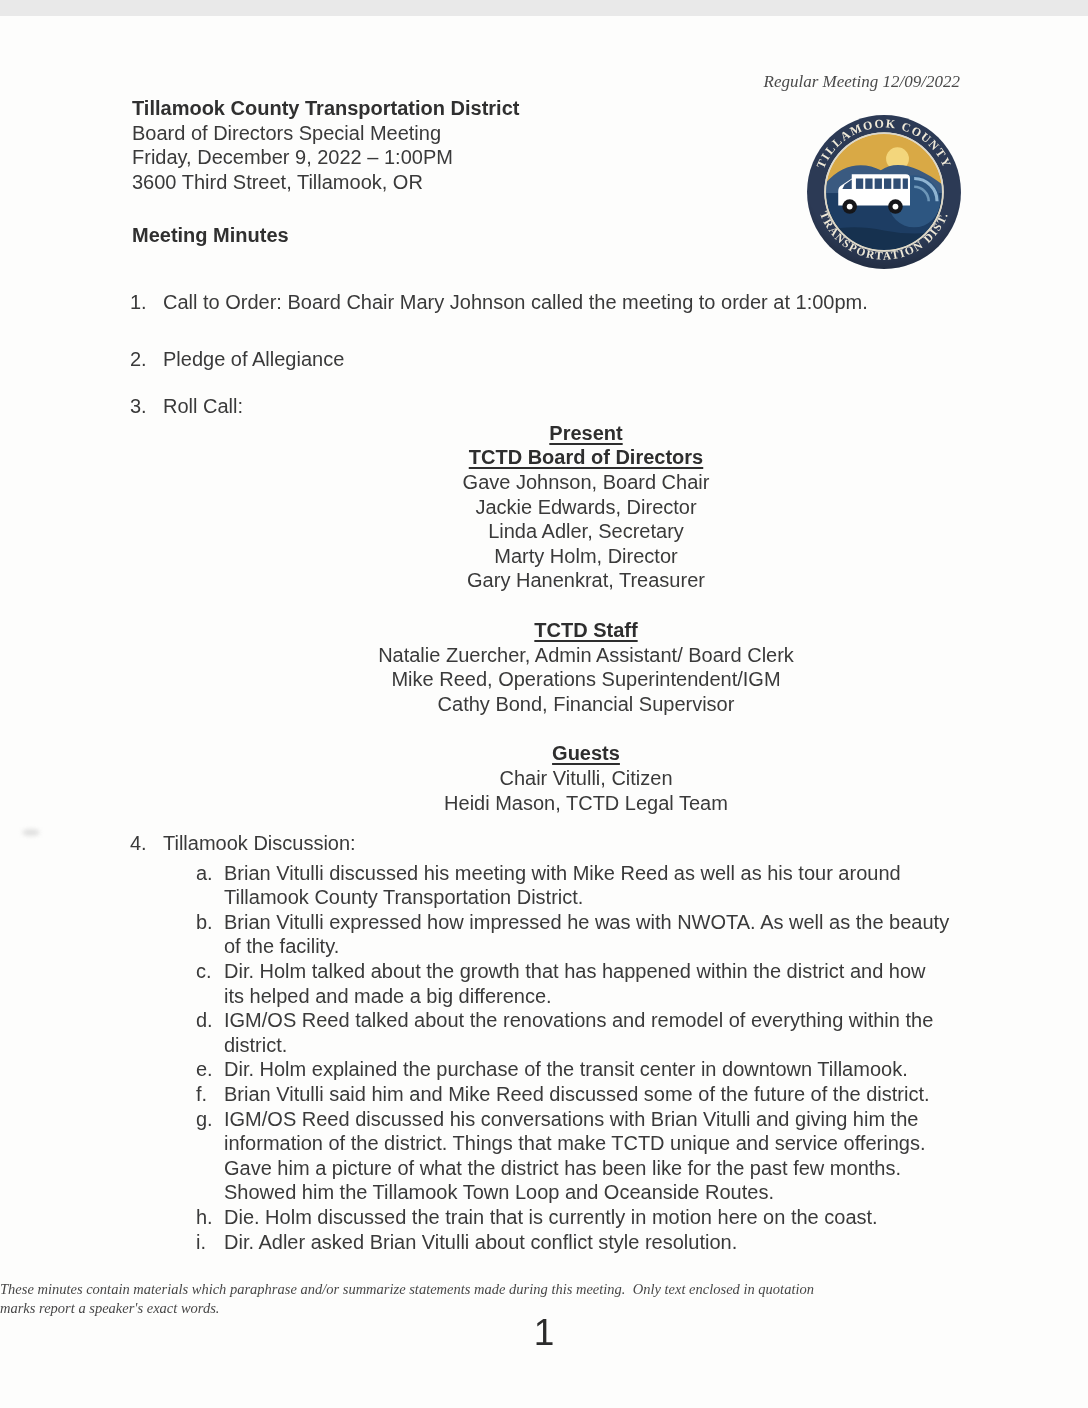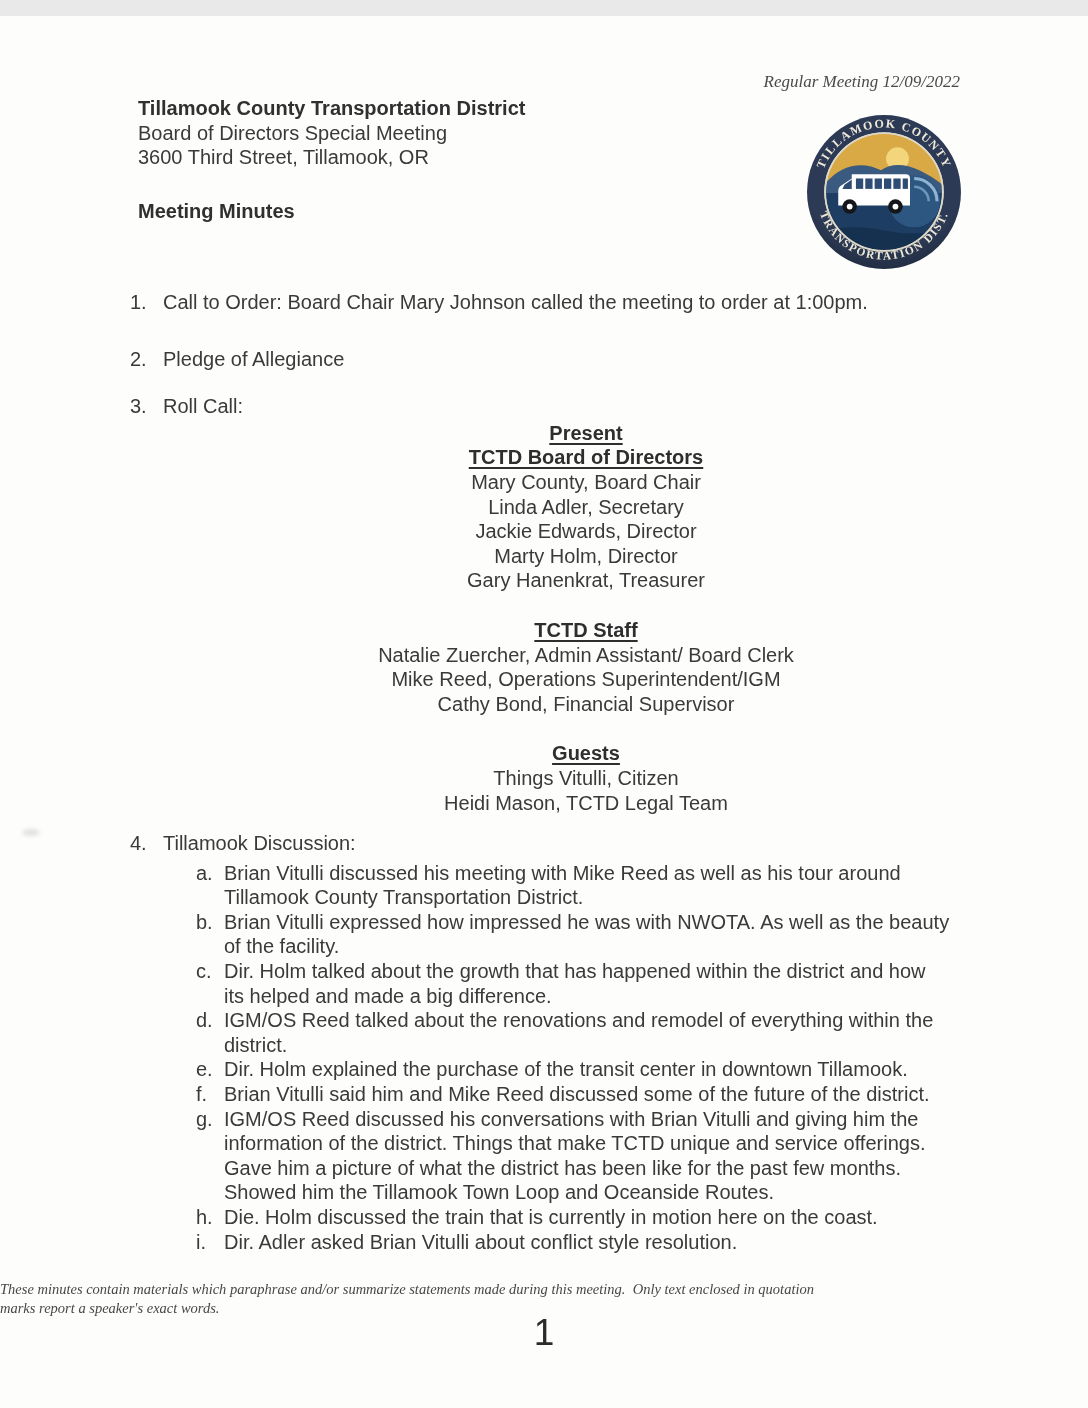--- a/index.html
+++ b/index.html
@@ -11,21 +11,21 @@
     color:#3a3a3a;
     overflow:hidden;
     margin:16px auto;
   }
   .annotation{
     position:absolute;top:56px;right:128px;
     font-family:"Liberation Serif","DejaVu Serif",serif;
     font-style:italic;font-size:17px;color:#4a4a4a;
   }
   .header{
-    position:absolute;top:80px;left:138px;
+    position:absolute;top:80px;left:132px;
     font-size:20px;line-height:24.5px;
   }
   .org{font-weight:700;color:#303030;}
   .doc-title{font-weight:700;color:#303030;margin-top:29px;}
   .logo-wrap{position:absolute;top:98px;left:806px;width:156px;height:156px;}
   .content{
     position:absolute;top:274px;left:130px;width:820px;
     font-size:20px;line-height:24.6px;
   }
   .agenda-row{display:flex;}
@@ -69,20 +69,21 @@
 </head>
 <body>
 
 <div class="page">
 
   <div class="annotation">Regular Meeting 12/09/2022</div>
 
   <div class="header">
     <div class="org">Tillamook County Transportation District</div>
     <div>Board of Directors Special Meeting</div>
+    <div>Friday, December 9, 2022 – 1:00PM</div>
     <div>3600 Third Street, Tillamook, OR</div>
     <div class="doc-title">Meeting Minutes</div>
   </div>
 
   <div class="logo-wrap">
     <svg width="156" height="156" viewBox="0 0 150 150">
       <defs>
         <clipPath id="logoClip">
             <circle cx="75" cy="75" r="56"></circle>
           </clipPath>
@@ -145,37 +146,37 @@
     <div class="agenda-row m-top-23">
       <span class="num">3.</span>
       <span class="txt">Roll Call:</span>
     </div>
 
     <div class="roll">
       <div class="roll-heading">Present</div>
 
       <div>
         <div class="roll-heading">TCTD Board of Directors</div>
-        <div>Mary County, Board Chair</div>
+        <div>Gave Johnson, Board Chair</div>
+        <div>Jackie Edwards, Director</div>
         <div>Linda Adler, Secretary</div>
-        <div>Jackie Edwards, Director</div>
         <div>Marty Holm, Director</div>
         <div>Gary Hanenkrat, Treasurer</div>
       </div>
 
       <div class="roll-group">
         <div class="roll-heading">TCTD Staff</div>
         <div>Natalie Zuercher, Admin Assistant/ Board Clerk</div>
         <div>Mike Reed, Operations Superintendent/IGM</div>
         <div>Cathy Bond, Financial Supervisor</div>
       </div>
 
       <div class="roll-group">
         <div class="roll-heading">Guests</div>
-        <div>Things Vitulli, Citizen</div>
+        <div>Chair Vitulli, Citizen</div>
         <div>Heidi Mason, TCTD Legal Team</div>
       </div>
     </div>
 
     <div class="agenda-row m-top-16">
       <span class="num">4.</span>
       <span class="txt">Tillamook Discussion:</span>
     </div>
 
     <div class="discussion">

